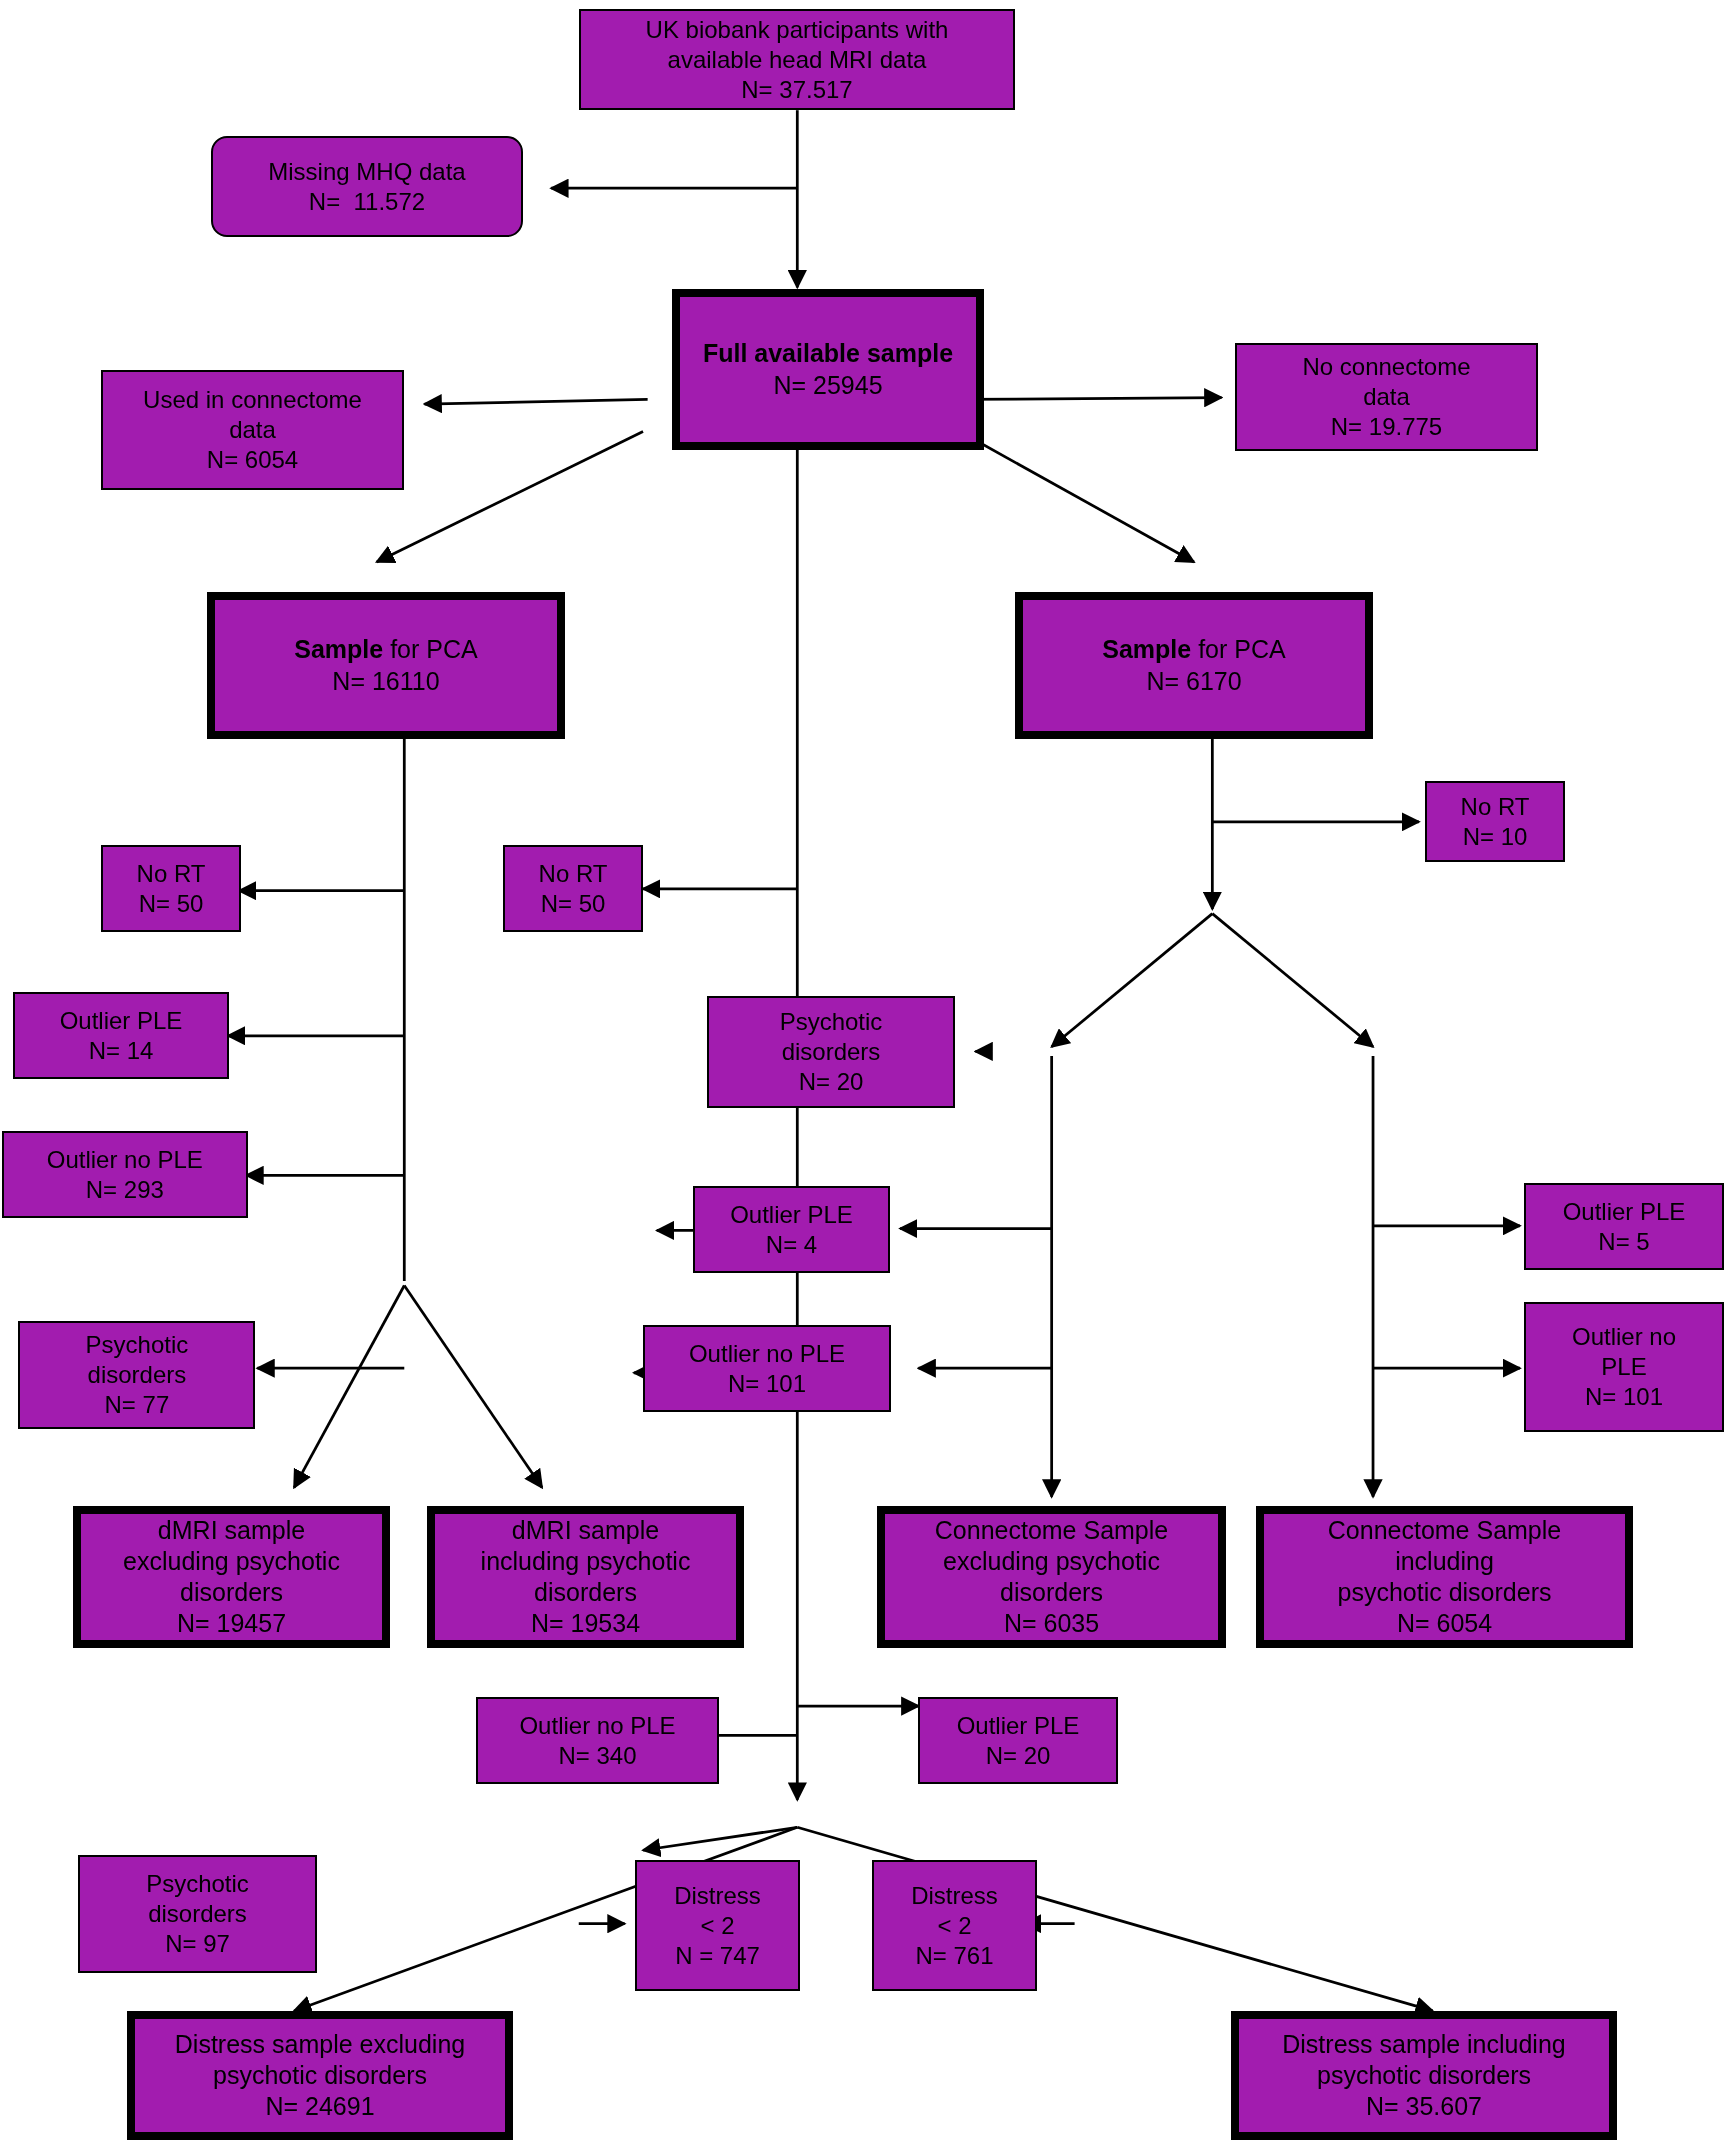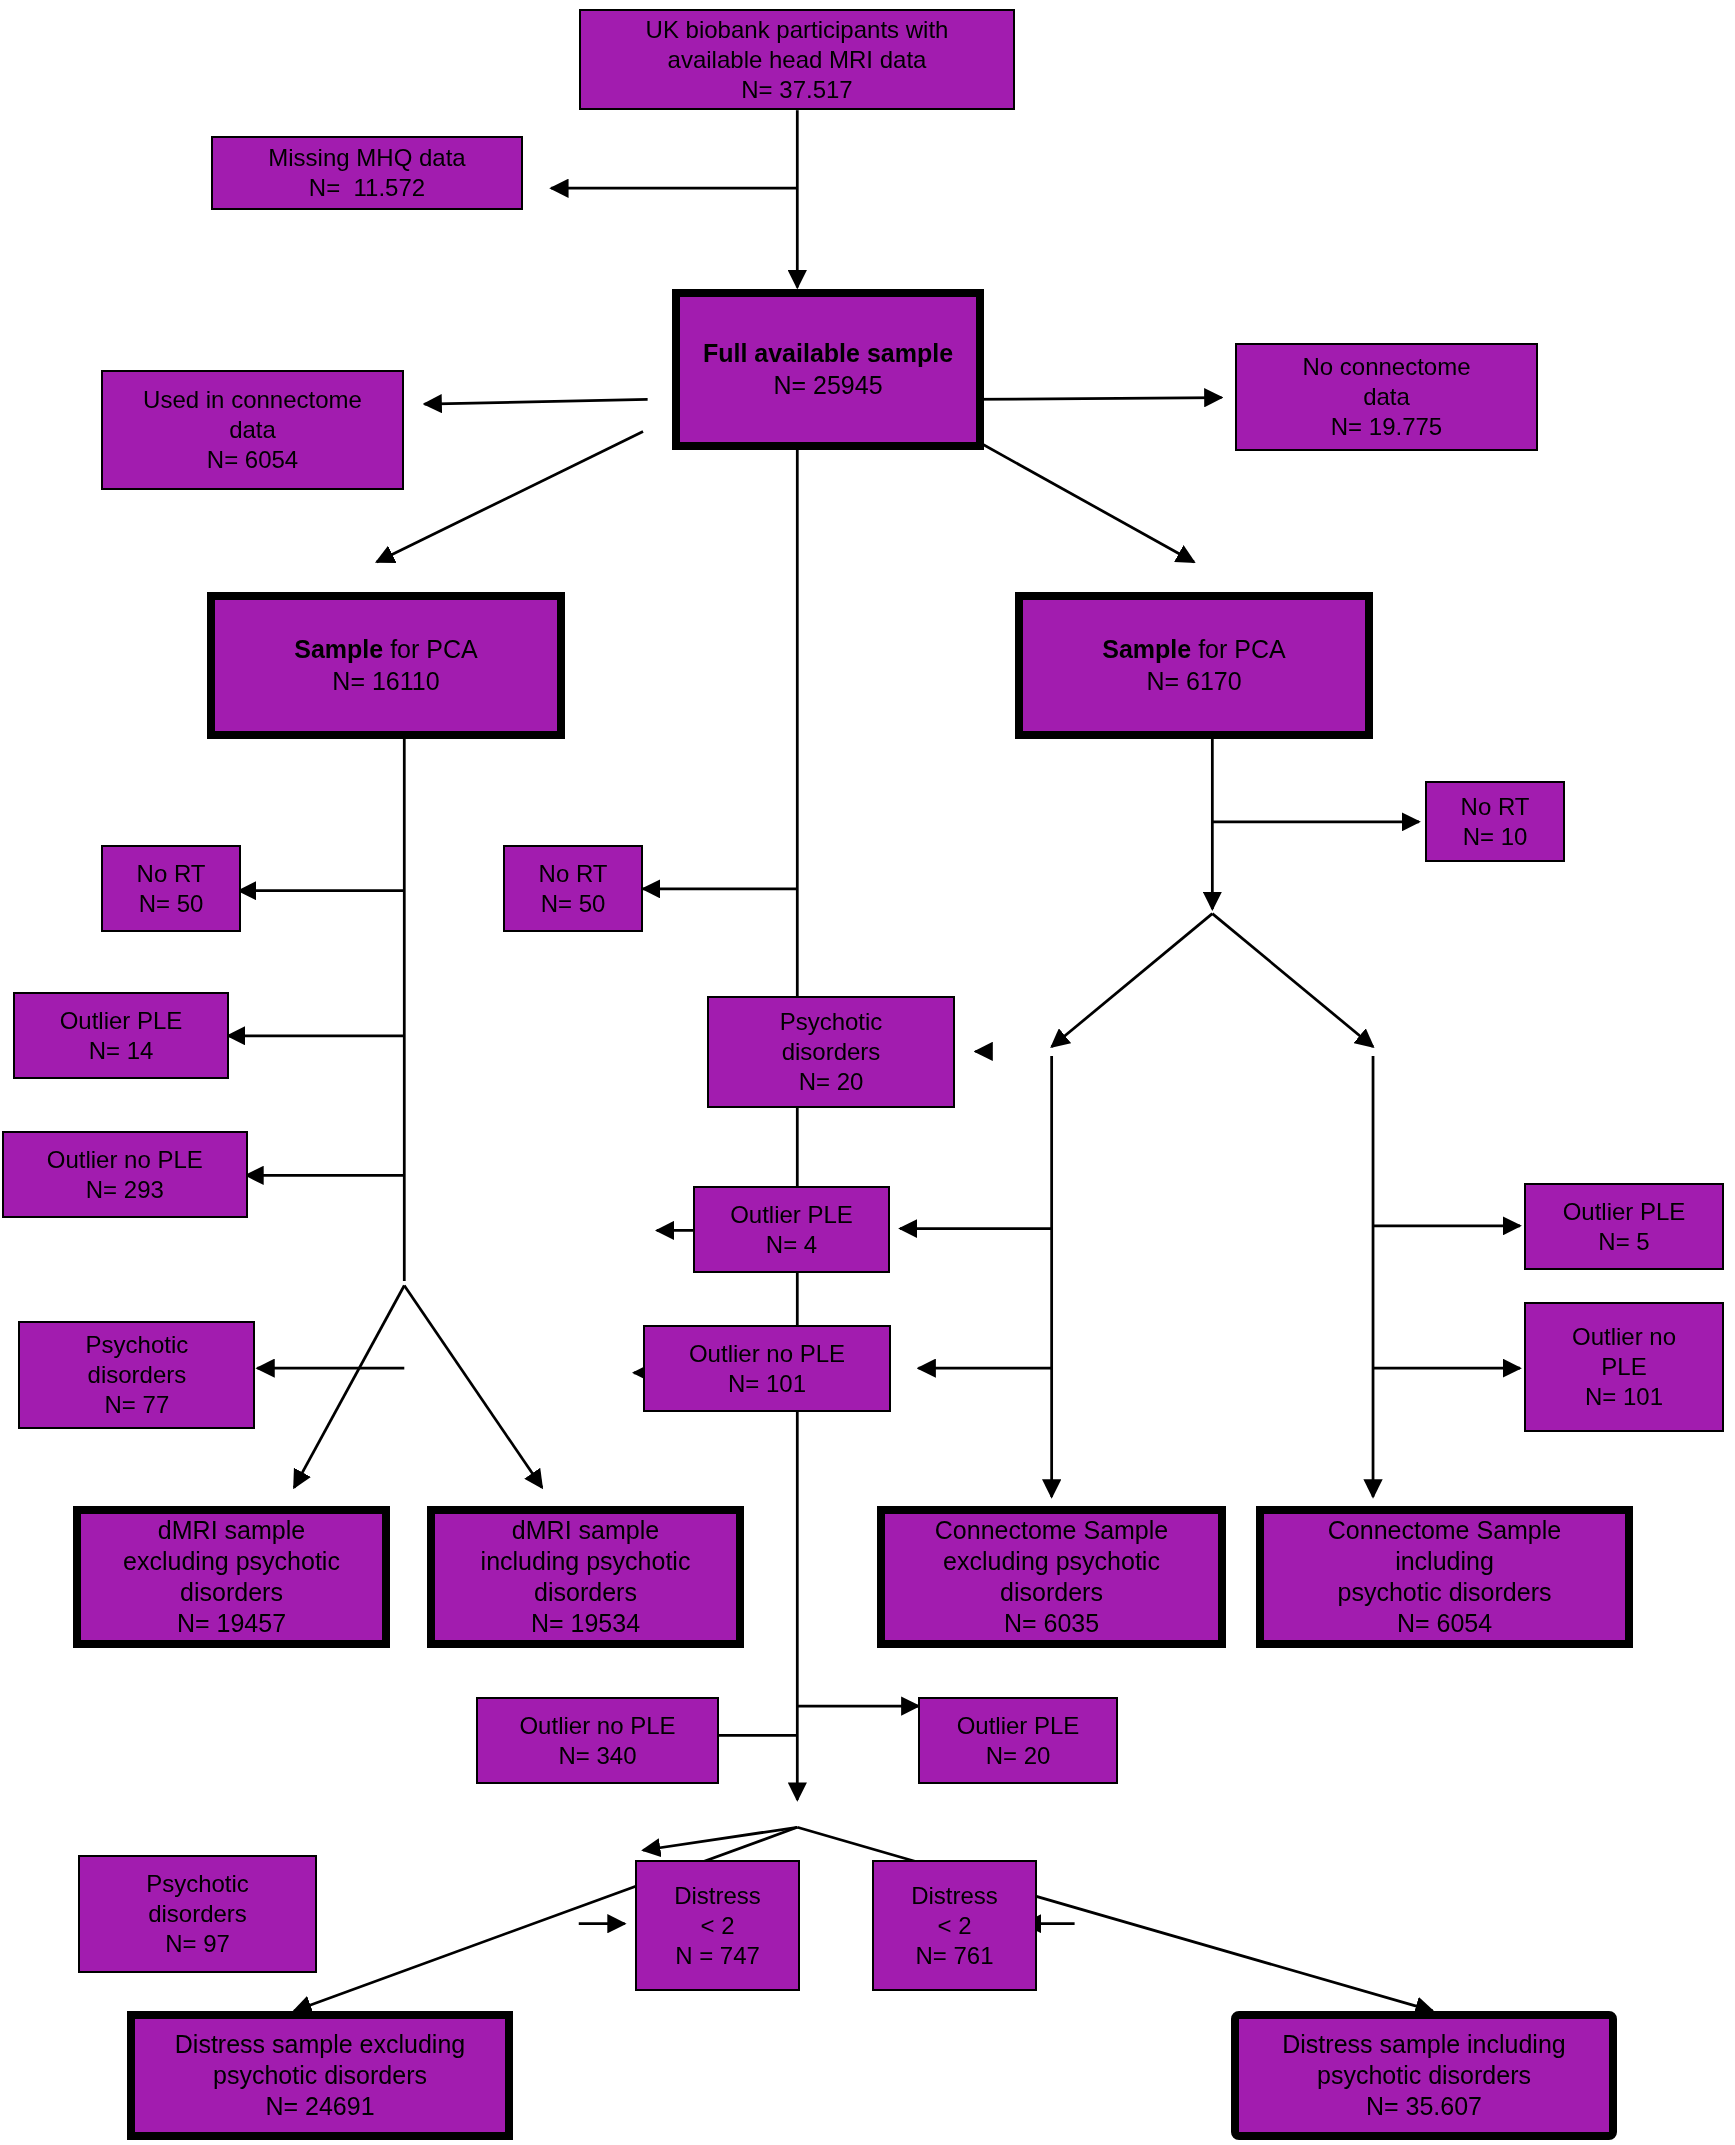--- a/index.html
+++ b/index.html
@@ -118,21 +118,21 @@
   </svg>
 
   <div class="nodebox" style="left:579px; top:9.2px; width:436px; height:101px;">
     <div class="inner">
       <span class="ln">UK biobank participants with</span>
       <span class="ln">available head MRI data</span>
       <span class="ln">N= 37.517</span>
     </div>
   </div>
 
-  <div class="nodebox" style="left:211px; top:136px; width:312px; height:74px;">
+  <div class="nodebox" style="left:211px; top:136px; width:312px; height:101px;border-radius:16px;">
     <div class="inner">
       <span class="ln">Missing MHQ data</span>
       <span class="ln">N=  11.572</span>
     </div>
   </div>
 
   <div class="nodebox emph" style="left:672px; top:289px; width:312px; height:161px;">
     <div class="inner">
       <span class="ln b">Full available sample</span>
       <span class="ln">N= 25945</span>
@@ -324,21 +324,21 @@
   </div>
 
   <div class="nodebox emph all-bold" style="left:115px; top:2011px; width:386px; height:129px;margin-left:12px;">
     <div class="inner">
       <span class="ln">Distress sample excluding</span>
       <span class="ln">psychotic disorders</span>
       <span class="ln n">N= 24691</span>
     </div>
   </div>
 
-  <div class="nodebox emph all-bold" style="left:1231px; top:2011px; width:386px; height:129px;border-radius:8px;">
+  <div class="nodebox emph all-bold" style="left:1231px; top:2011px; width:386px; height:129px;">
     <div class="inner">
       <span class="ln">Distress sample including</span>
       <span class="ln">psychotic disorders</span>
       <span class="ln n">N= 35.607</span>
     </div>
   </div>
 
 </div>
 
 

